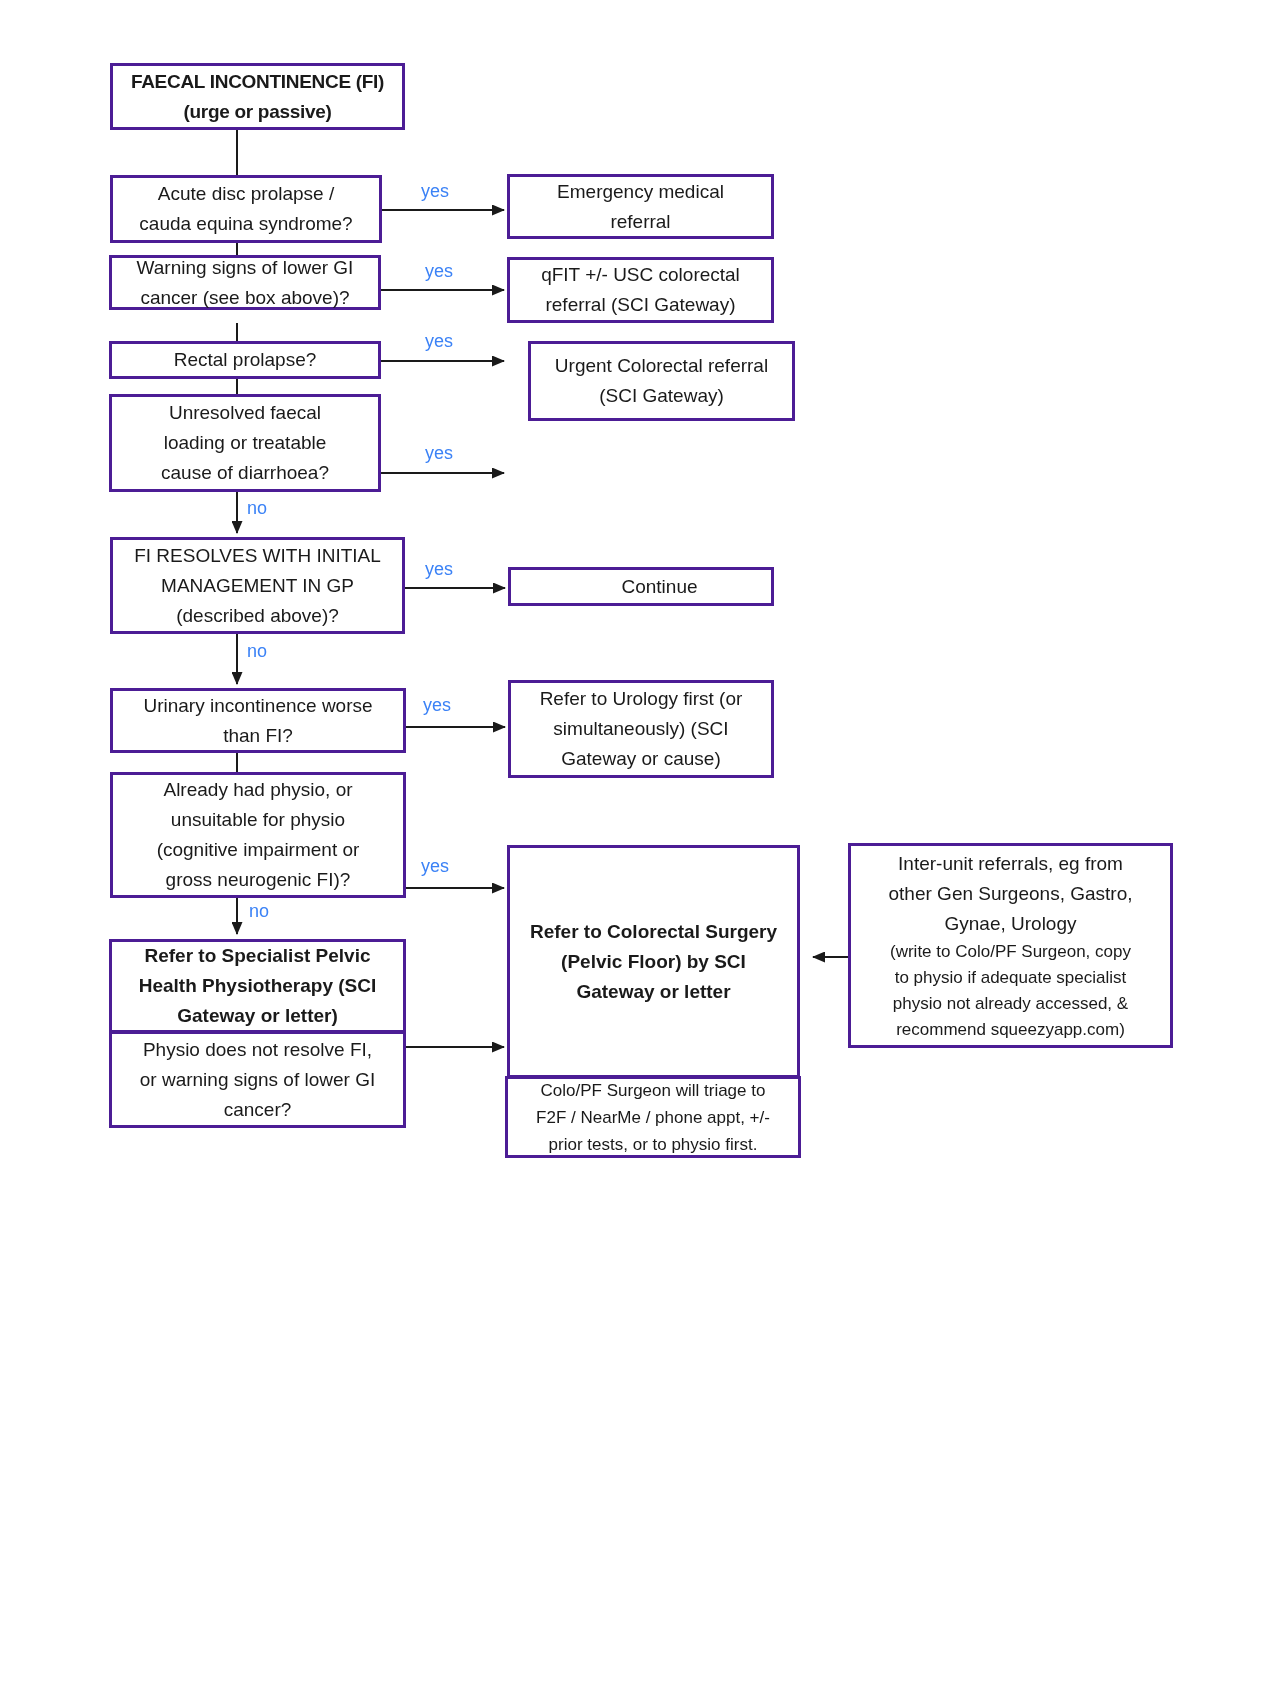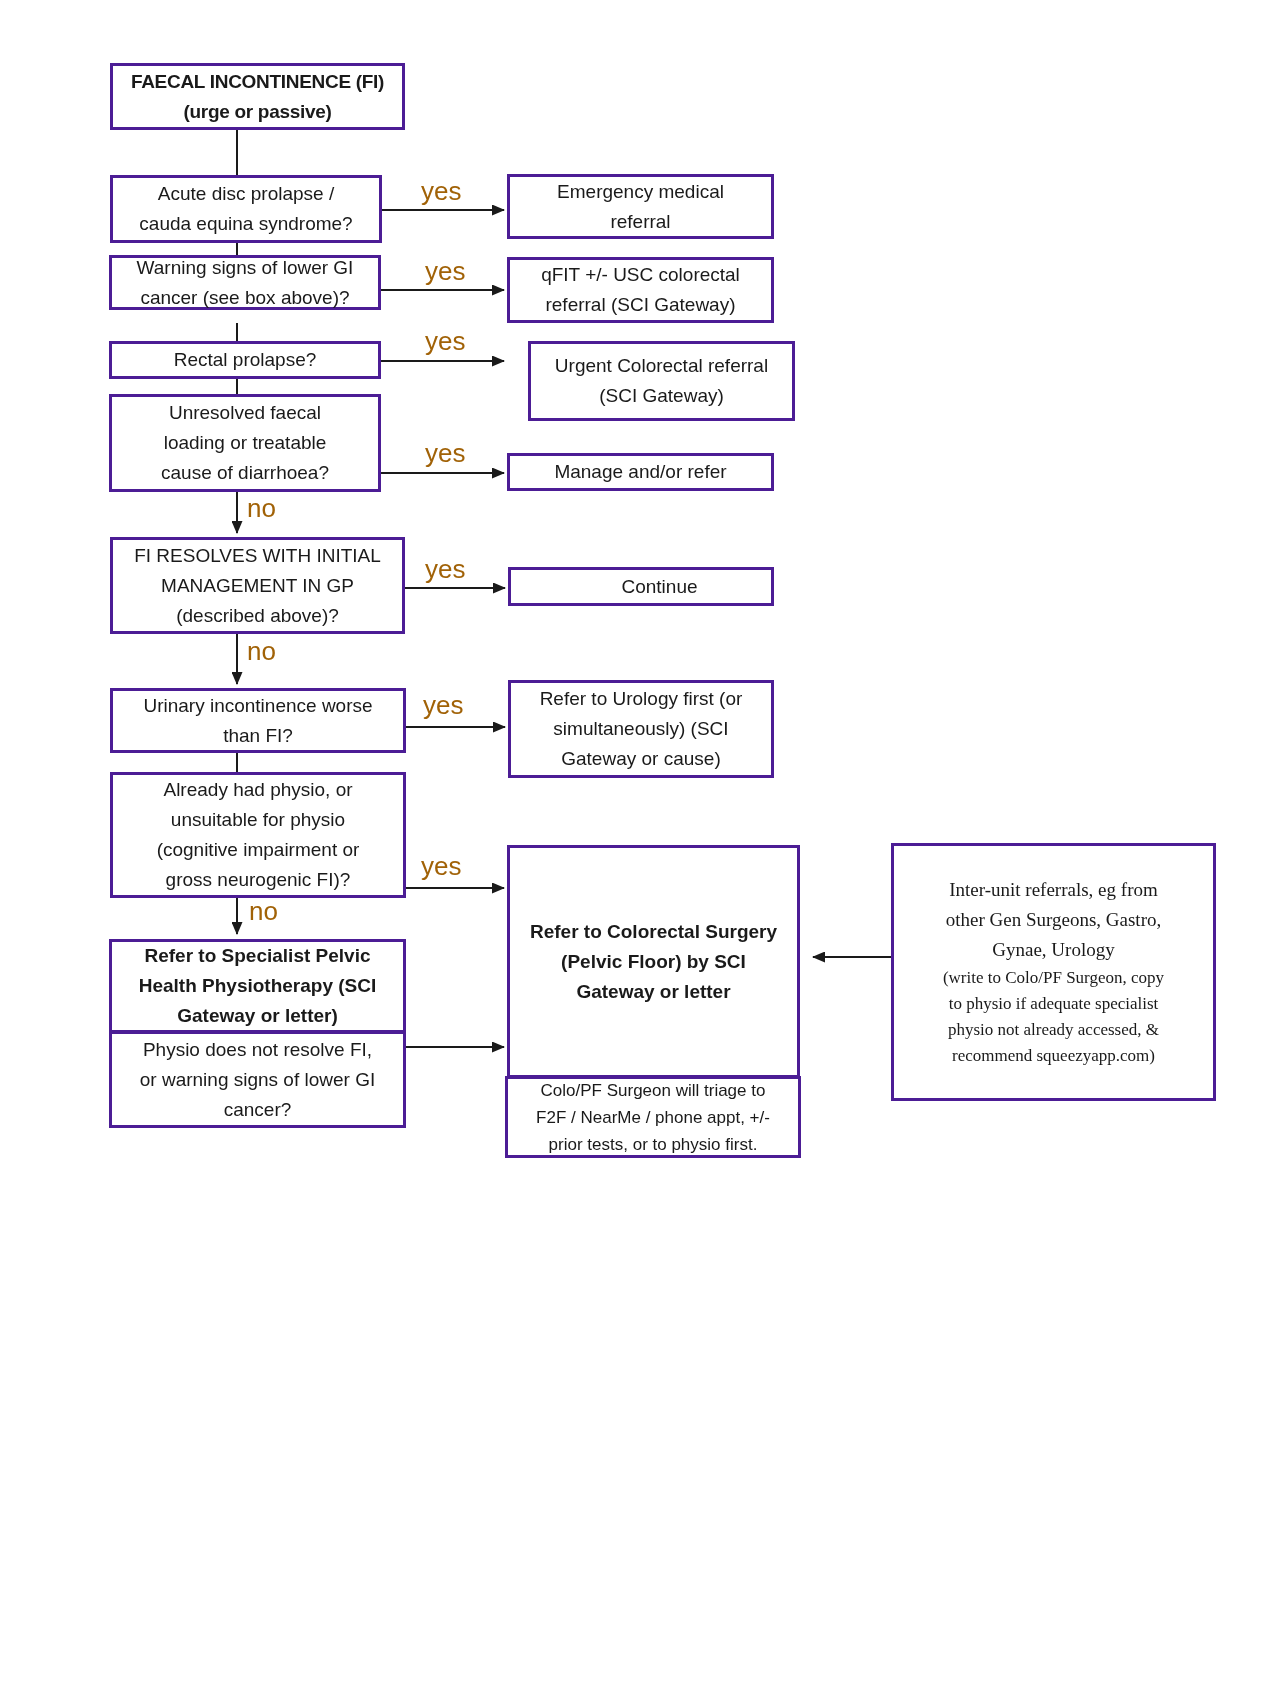--- a/index.html
+++ b/index.html
@@ -38,23 +38,23 @@
   .node.small-text { font-size: 17px; line-height: 27px; }
   .node.interunit {
     flex-direction: column;
     justify-content: center;
     padding: 2px 4px;
   }
   .iu-title { white-space: pre-line; font-size: 19px; line-height: 30px; }
   .iu-note  { white-space: pre-line; font-size: 17px; line-height: 26px; }
   .edge-label {
     position: absolute;
-    font-size: 26px;
+    font-size: 18px;
     line-height: 22px;
-    color: #a16207;
+    color: #3b82f6;
   }
 </style>
 </head>
 <body>
 
 <div class="canvas">
 
   <svg class="wires" viewBox="0 0 1280 1707" xmlns="http://www.w3.org/2000/svg">
     <defs>
       <marker id="ah" markerUnits="userSpaceOnUse" markerWidth="13" markerHeight="11" refX="12" refY="5.5" orient="auto">
@@ -97,21 +97,20 @@
 
   <div class="node" style="left:109px;top:341px;width:272px;height:38px;">Rectal prolapse?</div>
 
   <div class="node" style="left:528px;top:341px;width:267px;height:80px;">Urgent Colorectal referral
 (SCI Gateway)</div>
 
   <div class="node" style="left:109px;top:394px;width:272px;height:98px;">Unresolved faecal
 loading or treatable
 cause of diarrhoea?</div>
 
-  <div class="node" style="left:507px;top:453px;width:267px;height:38px;">Manage and/or refer</div>
 
   <div class="node" style="left:110px;top:537px;width:295px;height:97px;">FI RESOLVES WITH INITIAL
 MANAGEMENT IN GP
 (described above)?</div>
 
   <div class="node" style="left:508px;top:567px;width:266px;height:39px;padding-left:39px;">Continue</div>
 
   <div class="node" style="left:110px;top:688px;width:296px;height:65px;">Urinary incontinence worse
 than FI?</div>
 
@@ -133,21 +132,21 @@
 cancer?</div>
 
   <div class="node bold" style="left:507px;top:845px;width:293px;height:233px;">Refer to Colorectal Surgery
 (Pelvic Floor) by SCI
 Gateway or letter</div>
 
   <div class="node small-text" style="left:505px;top:1076px;width:296px;height:82px;">Colo/PF Surgeon will triage to
 F2F / NearMe / phone appt, +/-
 prior tests, or to physio first.</div>
 
-  <div class="node interunit" style="left:891px;top:843px;width:325px;height:258px;font-family:Liberation Serif, serif;">
+  <div class="node interunit" style="left:848px;top:843px;width:325px;height:205px;">
     <div class="iu-title">Inter-unit referrals, eg from
 other Gen Surgeons, Gastro,
 Gynae, Urology</div>
     <div class="iu-note">(write to Colo/PF Surgeon, copy
 to physio if adequate specialist
 physio not already accessed, &amp;
 recommend squeezyapp.com)</div>
   </div>
 
   <div class="edge-label" style="left:421px;top:180px;">yes</div>

